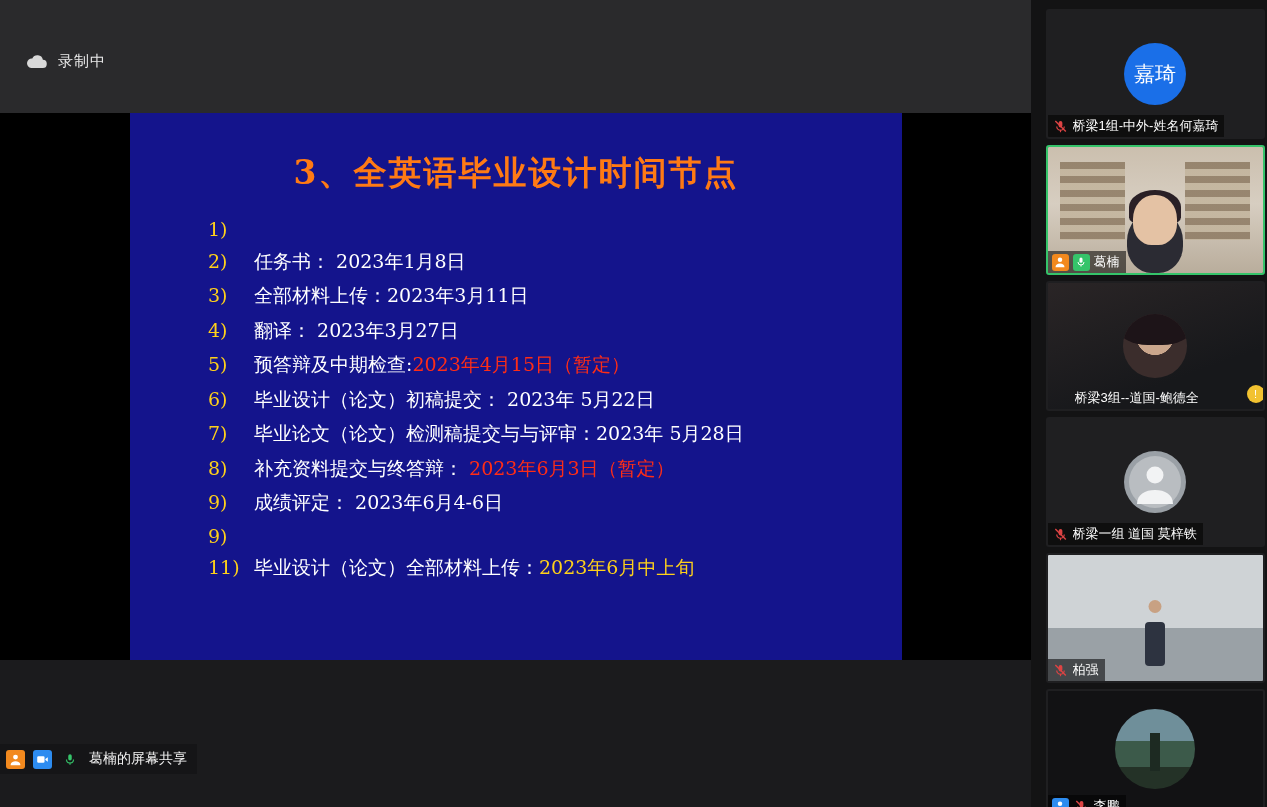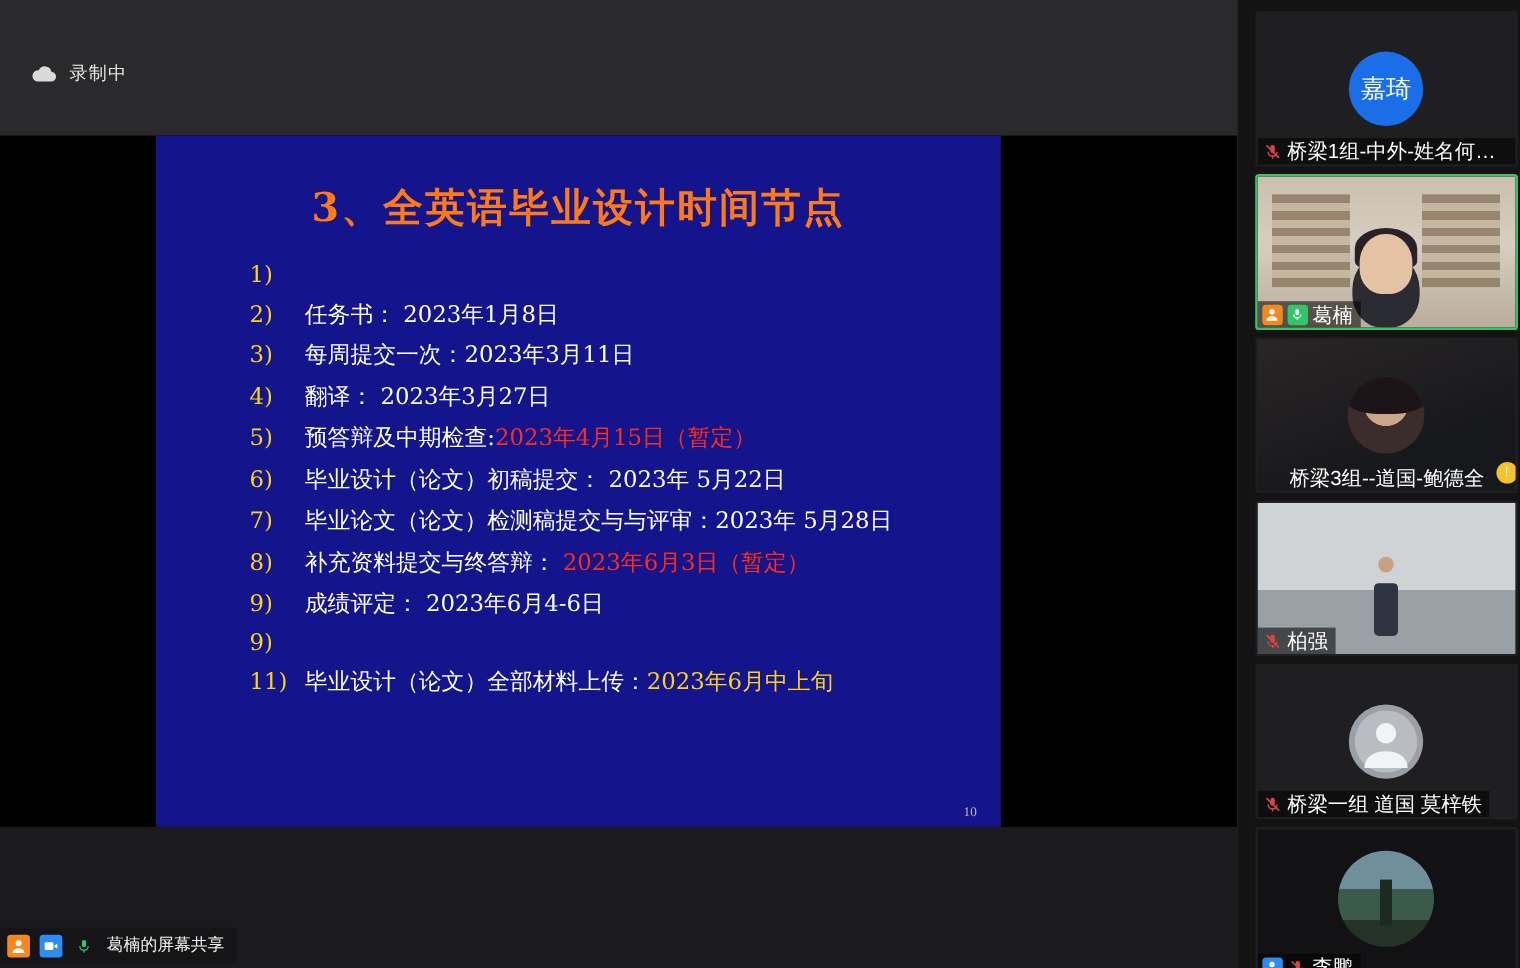--- a/index.html
+++ b/index.html
@@ -62,21 +62,21 @@
     left: 0;
     top: 113px;
     width: 1031px;
     height: 580px;
     background: #000;
   }
   .slide {
     position: absolute;
     left: 130px;
     top: 0px;
-    width: 704px;
+    width: 772px;
     height: 580px;
     background: #10108a;
     background: #14148c;
     overflow: hidden;
   }
   .slide-title {
     color: #ff7a14;
     font-family: "DejaVu Serif", serif;
     font-weight: bold;
     font-size: 33px;
@@ -113,21 +113,21 @@
     right: 20px;
     bottom: 10px;
     color: #bdbdbd;
     font-size: 11px;
     font-family: Liberation Serif, serif;
   }
 
   .bottom-strip {
     position: absolute;
     left: 0;
-    top: 689px;
+    top: 660px;
     width: 1031px;
     height: 114px;
     background: #1b1b1d;
   }
   .share-status {
     position: absolute;
     left: 0;
     bottom: 0;
     height: 30px;
     display: flex;
@@ -184,21 +184,21 @@
     display: flex;
     align-items: center;
     gap: 4px;
     padding: 0 6px 0 4px;
     background: rgba(0,0,0,0.55);
     max-width: 100%;
     box-sizing: border-box;
   }
   .tile .namebar .nm {
     color: #ffffff;
-    font-size: 17px;
+    font-size: 13px;
     white-space: nowrap;
     overflow: hidden;
     text-overflow: ellipsis;
   }
   .tile .namebar.plain { background: transparent; margin-left: 23px; }
   .badge {
     width: 17px;
     height: 17px;
     border-radius: 3px;
     display: inline-flex;
@@ -338,21 +338,21 @@
             <span class="num">1)</span>
           </li>
 
           <li class="bullet">
             <span class="num">2)</span>
             <span class="txt">任务书： 2023年1月8日</span>
           </li>
 
           <li class="bullet">
             <span class="num">3)</span>
-            <span class="txt">每周提交一次：2023年3月11日</span>
+            <span class="txt">全部材料上传：2023年3月11日</span>
           </li>
 
           <li class="bullet">
             <span class="num">4)</span>
             <span class="txt">翻译： 2023年3月27日</span>
           </li>
 
           <li class="bullet">
             <span class="num">5)</span>
             <span class="txt"><span>预答辩及中期检查:</span><span class="hot">2023年4月15日（暂定）</span></span>
@@ -464,55 +464,55 @@
           <div class="hairc"></div>
         </div>
         <span class="mini-tag">!</span>
       </div>
       <div class="namebar plain">
         <span class="nm">桥梁3组--道国-鲍德全</span>
       </div>
     </div>
 
     <div class="tile">
-      <div class="photo-standing">
-        <div class="bodyfig"></div>
-        <div class="headfig"></div>
+      <div class="avatar-circle av-gray">
+        <svg width="52" height="52" viewBox="0 0 52 52">
+          <circle cx="26" cy="26" r="26" fill="#b9bdc1"></circle>
+          <circle cx="26" cy="19" r="8.5" fill="#f2f3f4"></circle>
+          <path d="M8 48c0-9.4 8-14 18-14s18 4.6 18 14z" fill="#f2f3f4"></path>
+        </svg>
       </div>
       <div class="namebar">
         <span class="badge b-none">
           <svg width="15" height="15" viewBox="0 0 16 16">
             <rect x="6" y="2" width="4" height="7" rx="2" fill="#d44"></rect>
             <path d="M4 8a4 4 0 0 0 8 0" stroke="#d44" stroke-width="1.3" fill="none"></path>
             <rect x="7.4" y="11.5" width="1.2" height="2.6" fill="#d44"></rect>
             <path d="M2.5 2.2l11.2 11.2" stroke="#d44" stroke-width="1.5"></path>
           </svg>
         </span>
-        <span class="nm">柏强</span>
+        <span class="nm">桥梁一组 道国 莫梓铁</span>
       </div>
     </div>
 
     <div class="tile">
-      <div class="avatar-circle av-gray">
-        <svg width="52" height="52" viewBox="0 0 52 52">
-          <circle cx="26" cy="26" r="26" fill="#b9bdc1"></circle>
-          <circle cx="26" cy="19" r="8.5" fill="#f2f3f4"></circle>
-          <path d="M8 48c0-9.4 8-14 18-14s18 4.6 18 14z" fill="#f2f3f4"></path>
-        </svg>
+      <div class="photo-standing">
+        <div class="bodyfig"></div>
+        <div class="headfig"></div>
       </div>
       <div class="namebar">
         <span class="badge b-none">
           <svg width="15" height="15" viewBox="0 0 16 16">
             <rect x="6" y="2" width="4" height="7" rx="2" fill="#d44"></rect>
             <path d="M4 8a4 4 0 0 0 8 0" stroke="#d44" stroke-width="1.3" fill="none"></path>
             <rect x="7.4" y="11.5" width="1.2" height="2.6" fill="#d44"></rect>
             <path d="M2.5 2.2l11.2 11.2" stroke="#d44" stroke-width="1.5"></path>
           </svg>
         </span>
-        <span class="nm">桥梁一组 道国 莫梓铁</span>
+        <span class="nm">柏强</span>
       </div>
     </div>
 
     <div class="tile">
       <div class="photo-outdoor">
         <div class="circ"></div>
       </div>
       <div class="namebar">
         <span class="badge b-blue">
           <svg width="12" height="12" viewBox="0 0 16 16">

